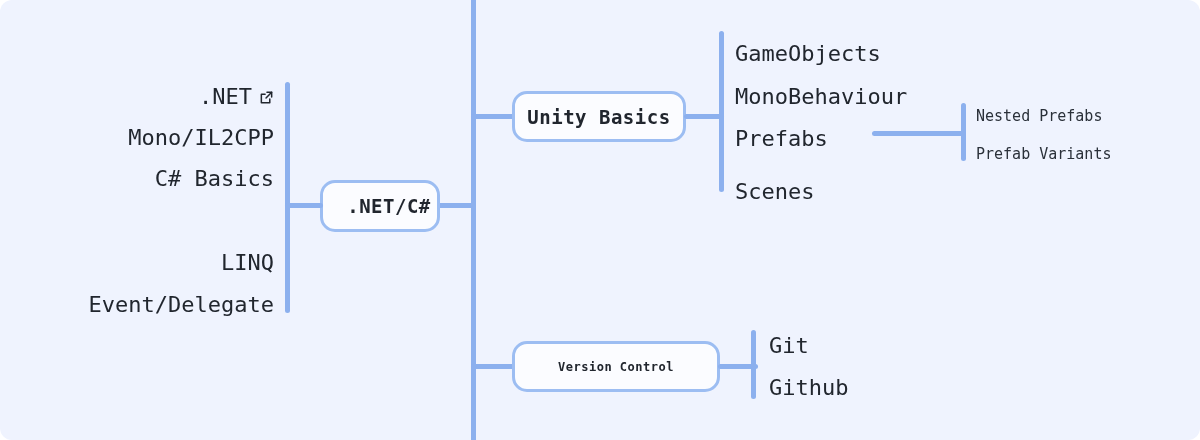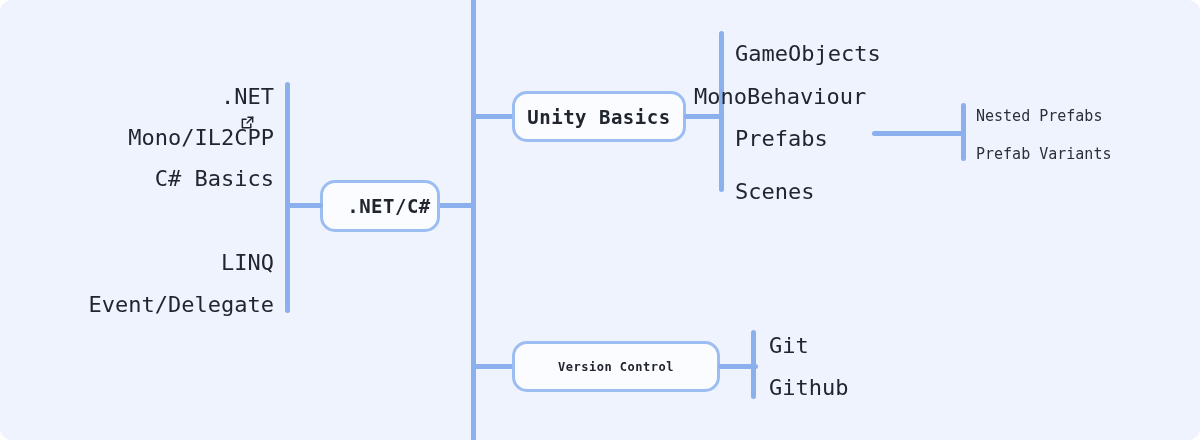--- a/index.html
+++ b/index.html
@@ -60,21 +60,20 @@
     white-space: nowrap;
     line-height: 1;
   }
   .leaf.left-leaf {
     text-align: left;
     right: 926px; 
     display: flex;
     align-items: center;
     justify-content: flex-end;
     gap: 7px;
-    flex-direction: column;
   }
   .leaf.right-leaf { text-align: left; }
   .leaf.small {
     font-size: 15px;
     color: #2a3039;
   }
 
   
   .ext-icon {
     display: inline-block;
@@ -137,21 +136,21 @@
   </div>
 
   <div class="h-line" style="left:684px; top:114px; width:40px;"></div>
 
   <div class="v-line" style="left:719px; top:31px; height:161px;"></div>
 
   <div class="leaf right-leaf" style="left:735px; top:43px;">
     <span>GameObjects</span>
   </div>
 
-  <div class="leaf right-leaf" style="left:694px; top:86px;">
+  <div class="leaf right-leaf" style="left:735px; top:86px;">
     <span>MonoBehaviour</span>
   </div>
 
   <div class="leaf right-leaf" style="left:735px; top:128px;">
     <span>Prefabs</span>
   </div>
 
   <div class="leaf right-leaf" style="left:735px; top:181px;">
     <span>Scenes</span>
   </div>

